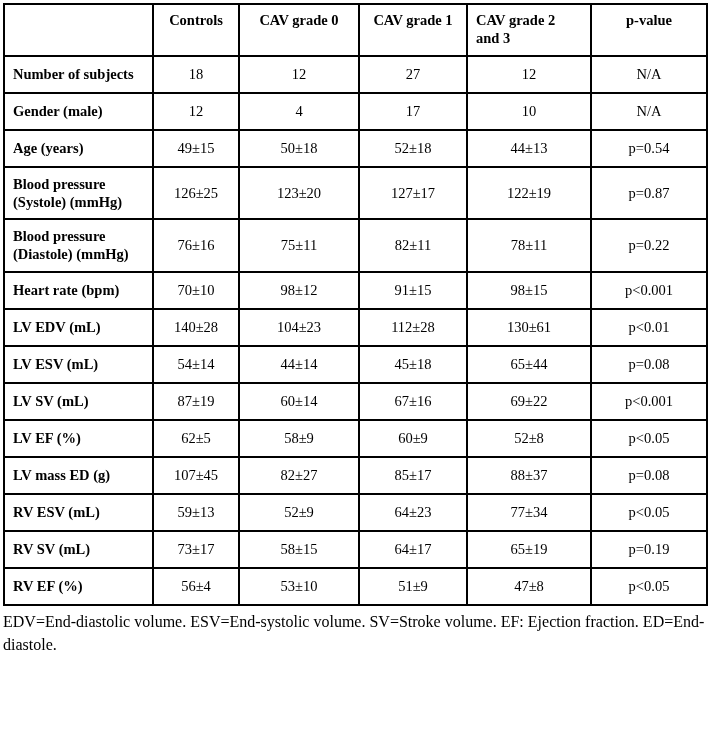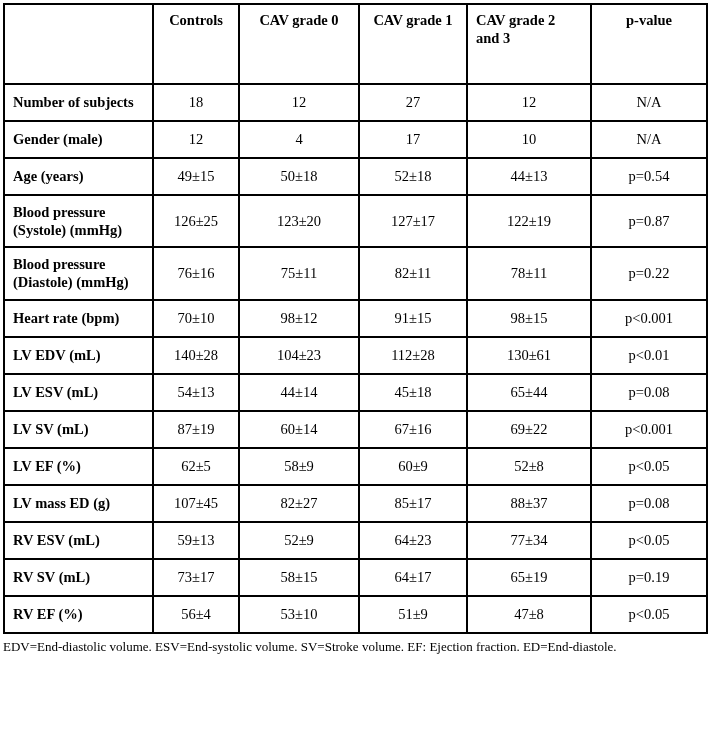--- a/index.html
+++ b/index.html
@@ -24,21 +24,21 @@
   }
   table.data-table th,
   table.data-table td {
     border: 2px solid #000000;
     box-sizing: border-box;
     font-size: 14.5px;
     line-height: 1.25;
     background: #ffffff;
   }
   
-  thead tr { height: 80px; }
+  thead tr { height: 52px; }
   thead th {
     vertical-align: top;
     padding: 6px 4px 2px 4px;
     text-align: center;
     font-weight: bold;
   }
   
   thead th:nth-child(5) {
     text-align: left;
     padding-left: 8px;
@@ -53,21 +53,21 @@
     padding: 7px 6px 7px 8px;
   }
   tbody td {
     text-align: center;
     vertical-align: middle;
     padding: 7px 2px;
     font-weight: normal;
   }
   .footnote {
     margin: 4px 0 0 0;
-    font-size: 13px;
+    font-size: 16px;
     line-height: 1.45;
     max-width: 706px;
     text-align: left;
   }
 </style>
 </head>
 <body>
 
 <div class="page">
 
@@ -142,21 +142,21 @@
         <tr>
           <th scope="row">LV EDV (mL)</th>
           <td>140±28</td>
           <td>104±23</td>
           <td>112±28</td>
           <td>130±61</td>
           <td>p&lt;0.01</td>
         </tr>
         <tr>
           <th scope="row">LV ESV (mL)</th>
-          <td>54±13</td>
+          <td>54±14</td>
           <td>44±14</td>
           <td>45±18</td>
           <td>65±44</td>
           <td>p=0.08</td>
         </tr>
         <tr>
           <th scope="row">LV SV (mL)</th>
           <td>87±19</td>
           <td>60±14</td>
           <td>67±16</td>

